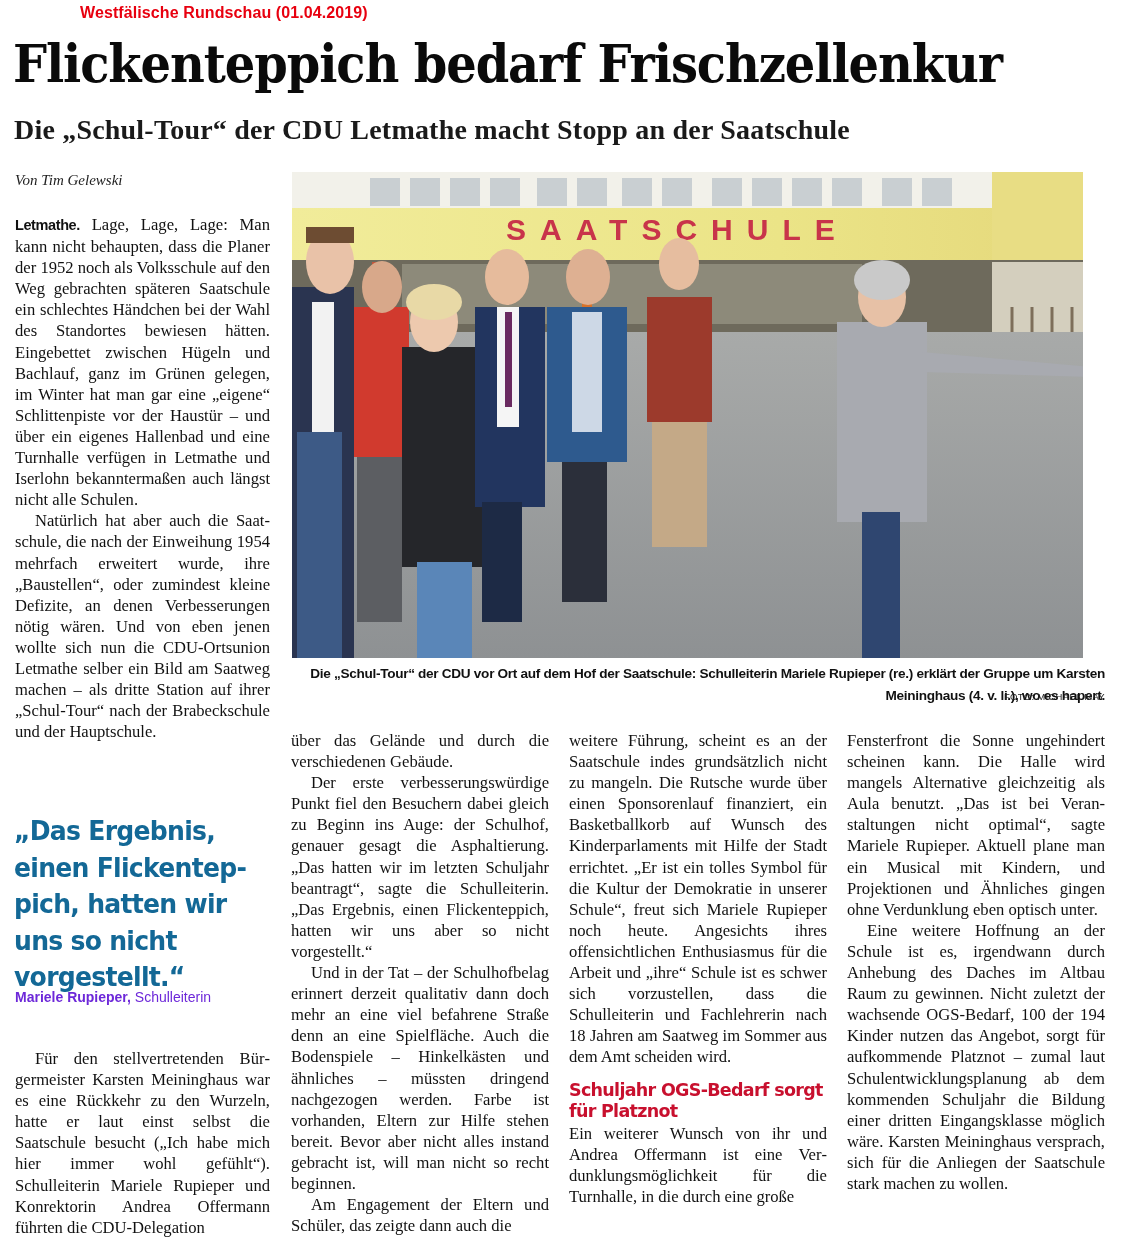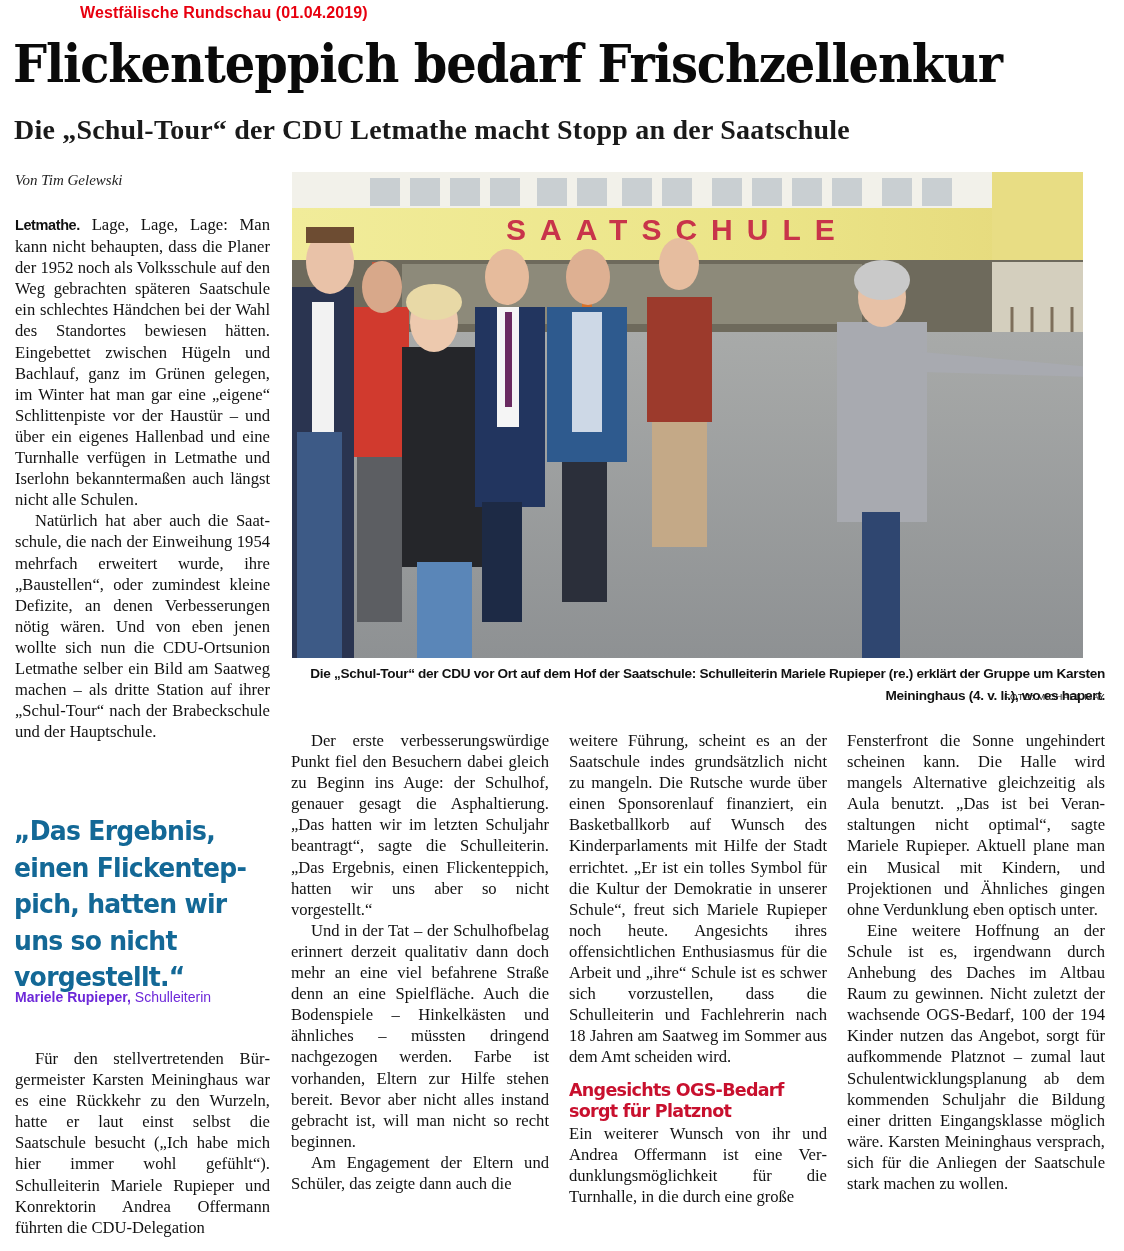--- a/index.html
+++ b/index.html
@@ -186,27 +186,28 @@
       <rect x="570" y="340" width="38" height="146" fill="#2f4670"></rect>
       <polygon points="630,180 800,195 800,205 630,200" fill="#a8aab0"></polygon>
     </g>
   </svg>
 </div>
 
 <div class="caption">Die „Schul-Tour“ der CDU vor Ort auf dem Hof der Saatschule: Schulleiterin Mariele Rupieper (re.) erklärt der Gruppe um Karsten Meininghaus (4. v. li.), wo es hapert.</div>
 <div class="photo-credit">FOTO: MICHAEL MAY</div>
 
 <div class="col col2">
+  <p>über das Gelände und durch die verschiedenen Gebäude.</p>
   <p class="indent">Der erste verbesserungswürdige Punkt fiel den Besuchern dabei gleich zu Beginn ins Auge: der Schulhof, genauer gesagt die As­phaltierung. „Das hatten wir im letzten Schuljahr beantragt“, sagte die Schulleiterin. „Das Ergebnis, einen Flickenteppich, hatten wir uns aber so nicht vorgestellt.“</p>
   <p class="indent">Und in der Tat – der Schulhofbe­lag erinnert derzeit qualitativ dann doch mehr an eine viel befahrene Straße denn an eine Spielfläche. Auch die Bodenspiele – Hinkelkäs­ten und ähnliches – müssten drin­gend nachgezogen werden. Farbe ist vorhanden, Eltern zur Hilfe ste­hen bereit. Bevor aber nicht alles instand gebracht ist, will man nicht so recht beginnen.</p>
   <p class="indent">Am Engagement der Eltern und Schüler, das zeigte dann auch die</p>
 </div>
 
 <div class="col col3">
   <p>weitere Führung, scheint es an der Saatschule indes grundsätzlich nicht zu mangeln. Die Rutsche wurde über einen Sponsorenlauf fi­nanziert, ein Basketballkorb auf Wunsch des Kinderparlaments mit Hilfe der Stadt errichtet. „Er ist ein tolles Symbol für die Kultur der De­mokratie in unserer Schule“, freut sich Mariele Rupieper noch heute. Angesichts ihres offensichtlichen Enthusiasmus für die Arbeit und „ihre“ Schule ist es schwer sich vor­zustellen, dass die Schulleiterin und Fachlehrerin nach 18 Jahren am Saatweg im Sommer aus dem Amt scheiden wird.</p>
-  <div class="subhead-red">Angesichts OGS-Bedarf sorgt für Platznot</div>
+  <div class="subhead-red">Schuljahr OGS-Bedarf sorgt für Platznot</div>
   <p>Ein weiterer Wunsch von ihr und Andrea Offermann ist eine Ver­dunklungsmöglichkeit für die Turnhalle, in die durch eine große</p>
 </div>
 
 <div class="col col4">
   <p>Fensterfront die Sonne ungehin­dert scheinen kann. Die Halle wird mangels Alternative gleichzeitig als Aula benutzt. „Das ist bei Veran­staltungen nicht optimal“, sagte Mariele Rupieper. Aktuell plane man ein Musical mit Kindern, und Projektionen und Ähnliches gin­gen ohne Verdunklung eben op­tisch unter.</p>
   <p class="indent">Eine weitere Hoffnung an der Schule ist es, irgendwann durch Anhebung des Daches im Altbau Raum zu gewinnen. Nicht zuletzt der wachsende OGS-Bedarf, 100 der 194 Kinder nutzen das Ange­bot, sorgt für aufkommende Platz­not – zumal laut Schulentwick­lungsplanung ab dem kommenden Schuljahr die Bildung einer dritten Eingangsklasse möglich wäre. Karsten Meininghaus versprach, sich für die Anliegen der Saatschu­le stark machen zu wollen.</p>
 </div>
 
 </body></html>

